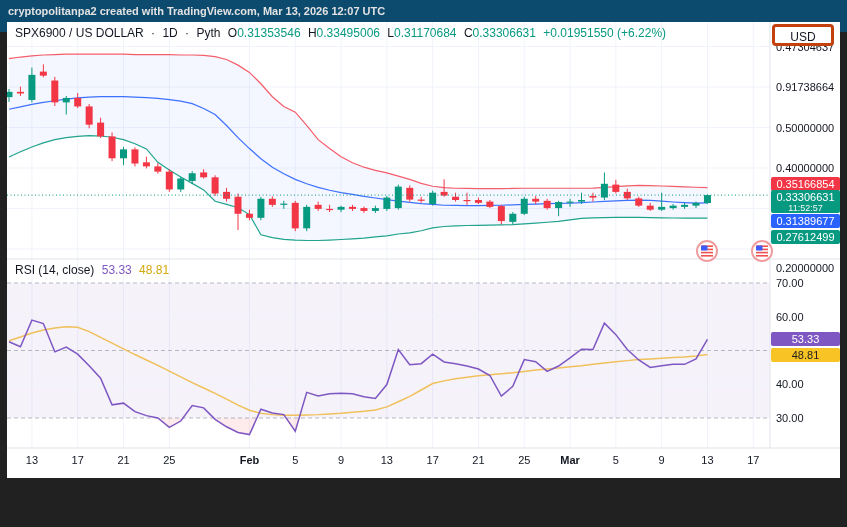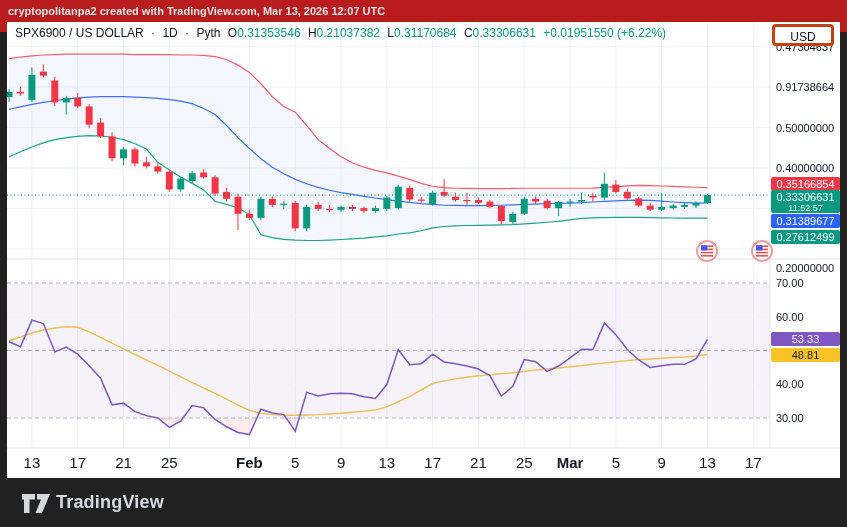--- a/index.html
+++ b/index.html
@@ -1,34 +1,34 @@
 <!DOCTYPE html>
 <html><head>
 <meta charset="utf-8">
 <style>
   html,body{margin:0;padding:0;background:#111;}
   .app{position:relative;width:847px;height:527px;background:#212121;overflow:hidden;
        font-family:"Liberation Sans",sans-serif;-webkit-font-smoothing:antialiased;}
   .abs{position:absolute;}
-  .topbar{left:0;top:0;width:847px;height:32px;background:#b91c1c;color:#e3e3e3;
+  .topbar{left:0;top:0;width:847px;height:32px;background:#0c4a6e;color:#e3e3e3;
           font-size:11px;font-weight:700;line-height:22px;padding-left:8px;box-sizing:border-box;white-space:nowrap;}
   .surface{left:7px;top:22px;width:833px;height:456px;background:#ffffff;}
   #chart-svg{left:0;top:0;width:847px;height:527px;}
   .legend{left:15px;font-size:12px;color:#131722;white-space:nowrap;z-index:5;}
   .legend span{margin-right:4px;}
   .l-title{font-weight:400;}
   .up{color:#089981;}
   .dn{color:#f23645;}
   .blue{color:#2962ff;}
   .purple{color:#7e57c2;}
   .amber{color:#d4a80c;}
   .axis-label{position:absolute;left:776px;width:64px;font-size:11px;color:#131722;
               transform:translateY(-50%);text-align:left;white-space:nowrap;}
   .time-label{position:absolute;top:0;width:44px;margin-left:-22px;text-align:center;
-              font-size:15px;color:#131722;white-space:nowrap;}
+              font-size:11px;color:#131722;white-space:nowrap;}
   .badge{position:absolute;left:771px;width:69px;border-radius:2px;color:#fff;font-size:11px;
          text-align:center;box-sizing:border-box;z-index:6;line-height:14px;}
   .badge .t2{font-size:9px;line-height:9px;opacity:.95;}
   .usd-btn{left:772px;top:24px;width:62px;height:22px;background:#fff;border:3px solid #c2410c;
            border-radius:4px;color:#131722;font-size:12px;font-weight:500;text-align:center;
            line-height:20px;box-sizing:border-box;z-index:7;}
   .footer{left:0;top:478px;width:847px;height:49px;background:#212121;}
   .brand{position:absolute;left:56px;top:14px;color:#d8d9dd;font-size:18px;font-weight:700;letter-spacing:.2px;}
   .tv-mark{position:absolute;left:22px;top:16px;}
   #time-axis{left:0;top:454px;width:847px;height:20px;}
@@ -243,27 +243,32 @@
       </g>
     </svg>
 
   <div class="abs legend" style="top:26px;">
     <span class="l-title">SPX6900 / US DOLLAR</span>
     <span>·</span>
     <span>1D</span>
     <span>·</span>
     <span>Pyth</span>
     <span style="margin-right:0;">O</span><span class="up">0.31353546</span>
-    <span style="margin-right:0;">H</span><span class="up">0.21037382</span>
+    <span style="margin-right:0;">H</span><span class="up">0.33495006</span>
     <span style="margin-right:0;">L</span><span class="up">0.31170684</span>
     <span style="margin-right:0;">C</span><span class="up">0.33306631</span>
     <span class="up">+0.01951550 (+6.22%)</span>
   </div>
 
 
+  <div class="abs legend" style="top:263px;">
+    <span>RSI (14, close)</span>
+    <span class="purple">53.33</span>
+    <span class="amber">48.81</span>
+  </div>
 
   <div id="price-axis" class="abs">
       <div class="axis-label" style="top: 46.5px;">0.47304637</div>
       <div class="axis-label" style="top: 87px;">0.91738664</div>
       <div class="axis-label" style="top: 127.5px;">0.50000000</div>
       <div class="axis-label" style="top: 168px;">0.40000000</div>
       <div class="axis-label" style="top: 249px; margin-top: 19px;">0.20000000</div>
       <div class="axis-label" style="top: 283px;">70.00</div>
       <div class="axis-label" style="top: 316.75px;">60.00</div>
       <div class="axis-label" style="top: 384.25px;">40.00</div>
@@ -303,21 +308,14 @@
       <div class="time-label" style="left: 432.65px;">17</div>
       <div class="time-label" style="left: 478.45px;">21</div>
       <div class="time-label" style="left: 524.25px;">25</div>
       <div class="time-label" style="left: 570.05px; font-weight: 700;">Mar</div>
       <div class="time-label" style="left: 615.85px;">5</div>
       <div class="time-label" style="left: 661.65px;">9</div>
       <div class="time-label" style="left: 707.45px;">13</div>
       <div class="time-label" style="left: 753.25px;">17</div>
     </div>
 
-  <div class="abs footer">
-    <svg class="tv-mark" width="28" height="19" viewBox="0 0 56 38">
-      <path d="M0 0 H26 V11 H15 V38 H4 V11 H0 Z" fill="#d8d9dd"></path>
-      <path d="M30 0 H56 L40 38 H27 L38 11 H30 Z" fill="#d8d9dd"></path>
-    </svg>
-    <span class="brand">TradingView</span>
-  </div>
 
 </div>
 
 </body></html>

